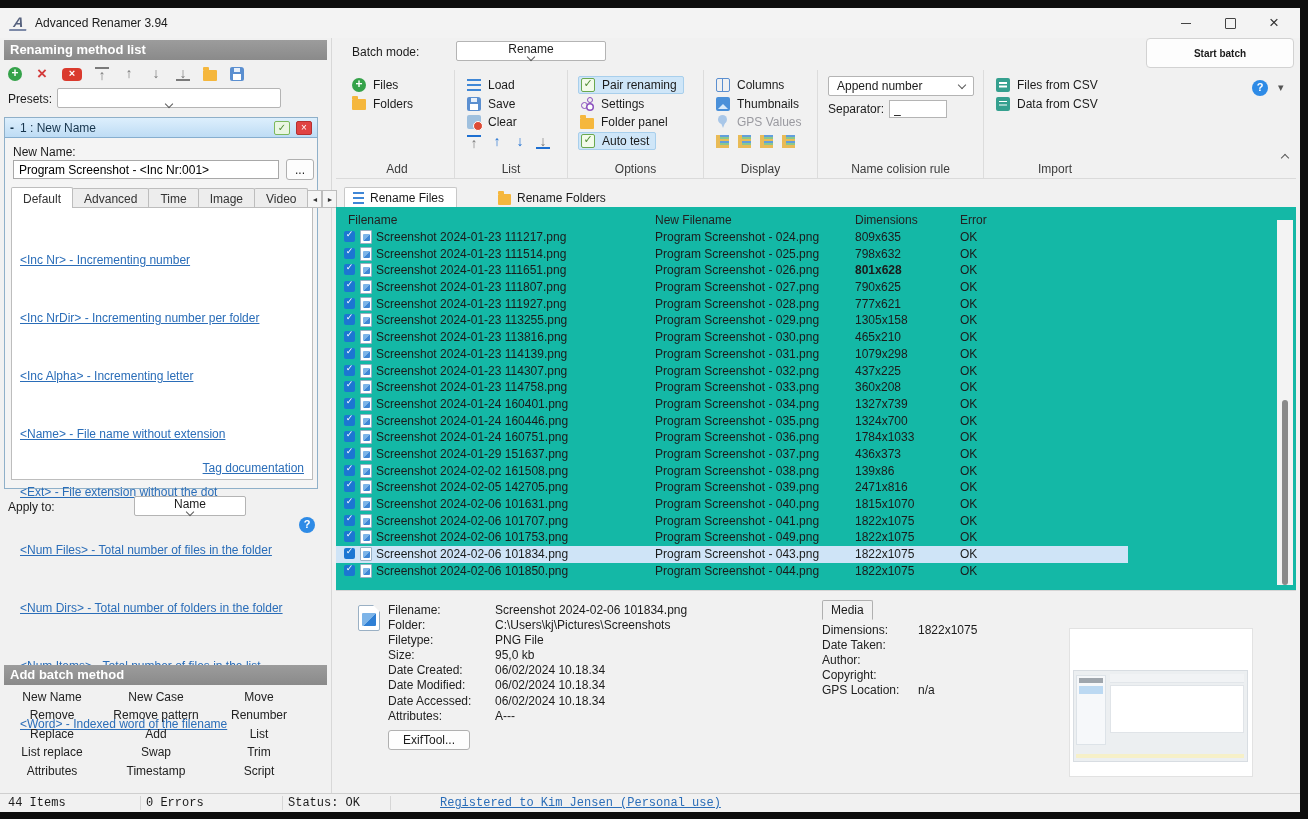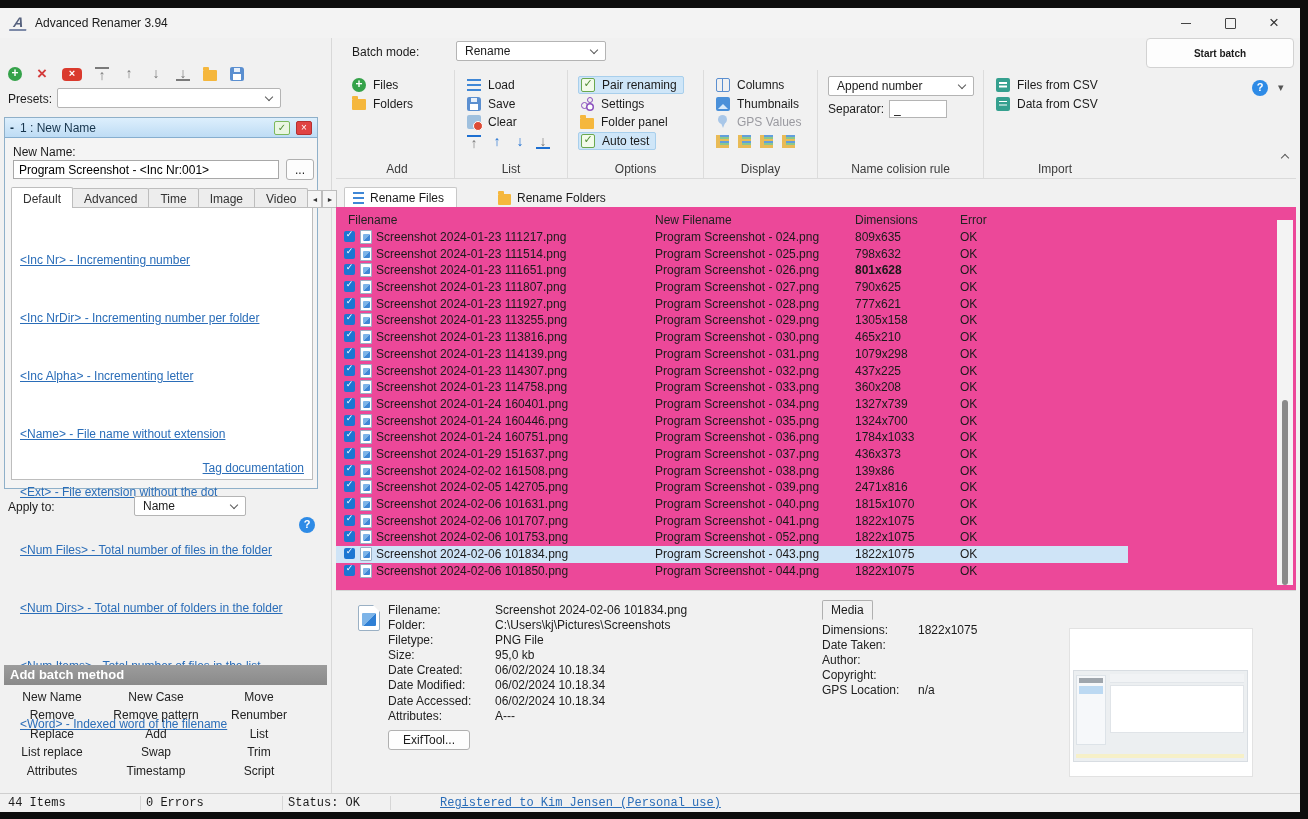--- a/index.html
+++ b/index.html
@@ -12,21 +12,21 @@
   .win-title { font-size:12px; color:#1b1b1b; }
   .win-controls { position:absolute; right:4px; top:0; height:30px; display:flex; }
   .wc { width:44px; height:30px; display:flex; align-items:center; justify-content:center; color:#444; }
   .wc-min::after { content:""; width:10px; border-top:1px solid #444; }
   .wc-max::after { content:""; width:9px; height:9px; border:1px solid #444; border-radius:1px; }
   .wc-close::after { content:"×"; font-size:17px; color:#333; }
 
   
   .chev { display:inline-block; width:6px; height:6px; border-right:1.4px solid #5a5a5a; border-bottom:1.4px solid #5a5a5a; transform:rotate(45deg); margin-top:-3px; }
   .chev-up { transform:rotate(-135deg); margin-top:3px; }
-  .dropdown { position:absolute; background:#fff; border:1px solid #b4b4b4; border-radius:2px; display:flex; align-items:center; padding:0 8px; height:20px; }
+  .dropdown { position:absolute; background:#fff; border:1px solid #b4b4b4; border-radius:2px; display:flex; align-items:center; padding:0 8px; height:20px;flex-direction:column; }
   .dropdown .dd-val { flex:1; }
   .btn { position:absolute; background:#fdfdfd; border:1px solid #b0b0b0; border-radius:3px; display:flex; align-items:center; justify-content:center; }
   .panel-header { position:absolute; left:4px; width:323px; height:20px; background:linear-gradient(#9c9c9c,#8a8a8a); color:#fff; font-weight:bold; font-size:13px; padding:2px 6px; }
   .link { color:#2a6db8; text-decoration:underline; cursor:pointer; }
 
   
   .ico { display:inline-block; width:14px; height:14px; position:relative; flex:none; }
   .i-plus-circle { background:#35a24a; border-radius:50%; }
   .i-plus-circle::after { content:"+"; position:absolute; left:0; right:0; top:-1px; text-align:center; color:#fff; font-weight:bold; font-size:12px; }
   .i-x::after { content:"×"; position:absolute; left:0; right:0; top:-3px; text-align:center; color:#d43c3c; font-weight:bold; font-size:17px; }
@@ -123,21 +123,21 @@
   .coll-row { display:flex; align-items:center; gap:5px; }
   .coll-input { width:58px; height:18px; background:#fff; border:1px solid #b4b4b4; padding:0 4px; font-size:12px; }
   .ribbon-help { position:absolute; left:1252px; top:72px; display:flex; gap:10px; align-items:center; }
   .ribbon-collapse { position:absolute; left:1282px; top:144px; }
   .ribbon-line { position:absolute; left:336px; top:170px; width:960px; border-top:1px solid #dadada; }
 
   
   .file-tabs { position:absolute; left:344px; top:177px; display:flex; height:23px; align-items:flex-end;gap:33px; }
   .ftab { display:flex; align-items:center; gap:6px; padding:3px 12px 3px 8px; }
   .ftab.active { background:#fff; border:1px solid #c8c8c8; border-bottom:none; border-radius:2px 2px 0 0; }
-  .table { position:absolute; left:336px; top:199px; width:960px; height:384px; background:#ec4899; border-bottom:1px solid #d5d5d5;text-align:right; }
+  .table { position:absolute; left:336px; top:199px; width:960px; height:384px; background:#14b8a6; border-bottom:1px solid #d5d5d5;text-align:right; }
   .th { position:absolute; top:6px; color:#222; }
   .rows { position:absolute; left:0; top:22px; width:960px; }
   .trow { position:relative; height:16.7px; width:792px; }
   .trow.selected { background:#cfe4f7; }
   .tcell { position:absolute; top:1px; white-space:nowrap; }
   .trow .ico { position:absolute; top:2px; }
   .scroll-track { position:absolute; left:941px; top:13px; width:16px; height:365px; background:#f3f3f3; }
   .scroll-thumb { position:absolute; left:5px; top:180px; width:6px; height:185px; background:#8a8a8a; border-radius:3px; }
 
   
@@ -175,20 +175,21 @@
     <span class="app-logo">A</span>
     <span class="win-title">Advanced Renamer 3.94</span>
     <div class="win-controls">
       <span class="wc wc-min"></span>
       <span class="wc wc-max"></span>
       <span class="wc wc-close"></span>
     </div>
   </div>
 
   <div class="left-panel">
+    <div class="panel-header" style="top:2px;">Renaming method list</div>
     <div class="lp-toolbar" id="lp-toolbar">
         <span class="tb">
           <span class="ico i-plus-circle"></span>
         </span>
         <span class="tb">
           <span class="ico i-x"></span>
         </span>
         <span class="tb">
           <span class="ico i-clear-all"></span>
         </span>
@@ -546,21 +547,21 @@
           <span class="ico i-file-img" style="left: 24px; top: 1px;"></span>
           <span class="tcell" style="left: 40px;">Screenshot 2024-02-06 101707.png</span>
           <span class="tcell" style="left: 319px;">Program Screenshot - 041.png</span>
           <span class="tcell" style="left: 519px;">1822x1075</span>
           <span class="tcell" style="left: 624px;">OK</span>
         </div>
         <div class="trow">
           <span class="ico i-check-blue" style="left: 8px;"></span>
           <span class="ico i-file-img" style="left: 24px; top: 1px;"></span>
           <span class="tcell" style="left: 40px;">Screenshot 2024-02-06 101753.png</span>
-          <span class="tcell" style="left: 319px;">Program Screenshot - 052.png</span>
+          <span class="tcell" style="left: 319px;">Program Screenshot - 049.png</span>
           <span class="tcell" style="left: 519px;">1822x1075</span>
           <span class="tcell" style="left: 624px;">OK</span>
         </div>
         <div class="trow selected">
           <span class="ico i-check-blue" style="left: 8px;"></span>
           <span class="ico i-file-img" style="left: 24px; top: 1px;"></span>
           <span class="tcell" style="left: 40px;">Screenshot 2024-02-06 101834.png</span>
           <span class="tcell" style="left: 319px;">Program Screenshot - 043.png</span>
           <span class="tcell" style="left: 519px;">1822x1075</span>
           <span class="tcell" style="left: 624px;">OK</span>

